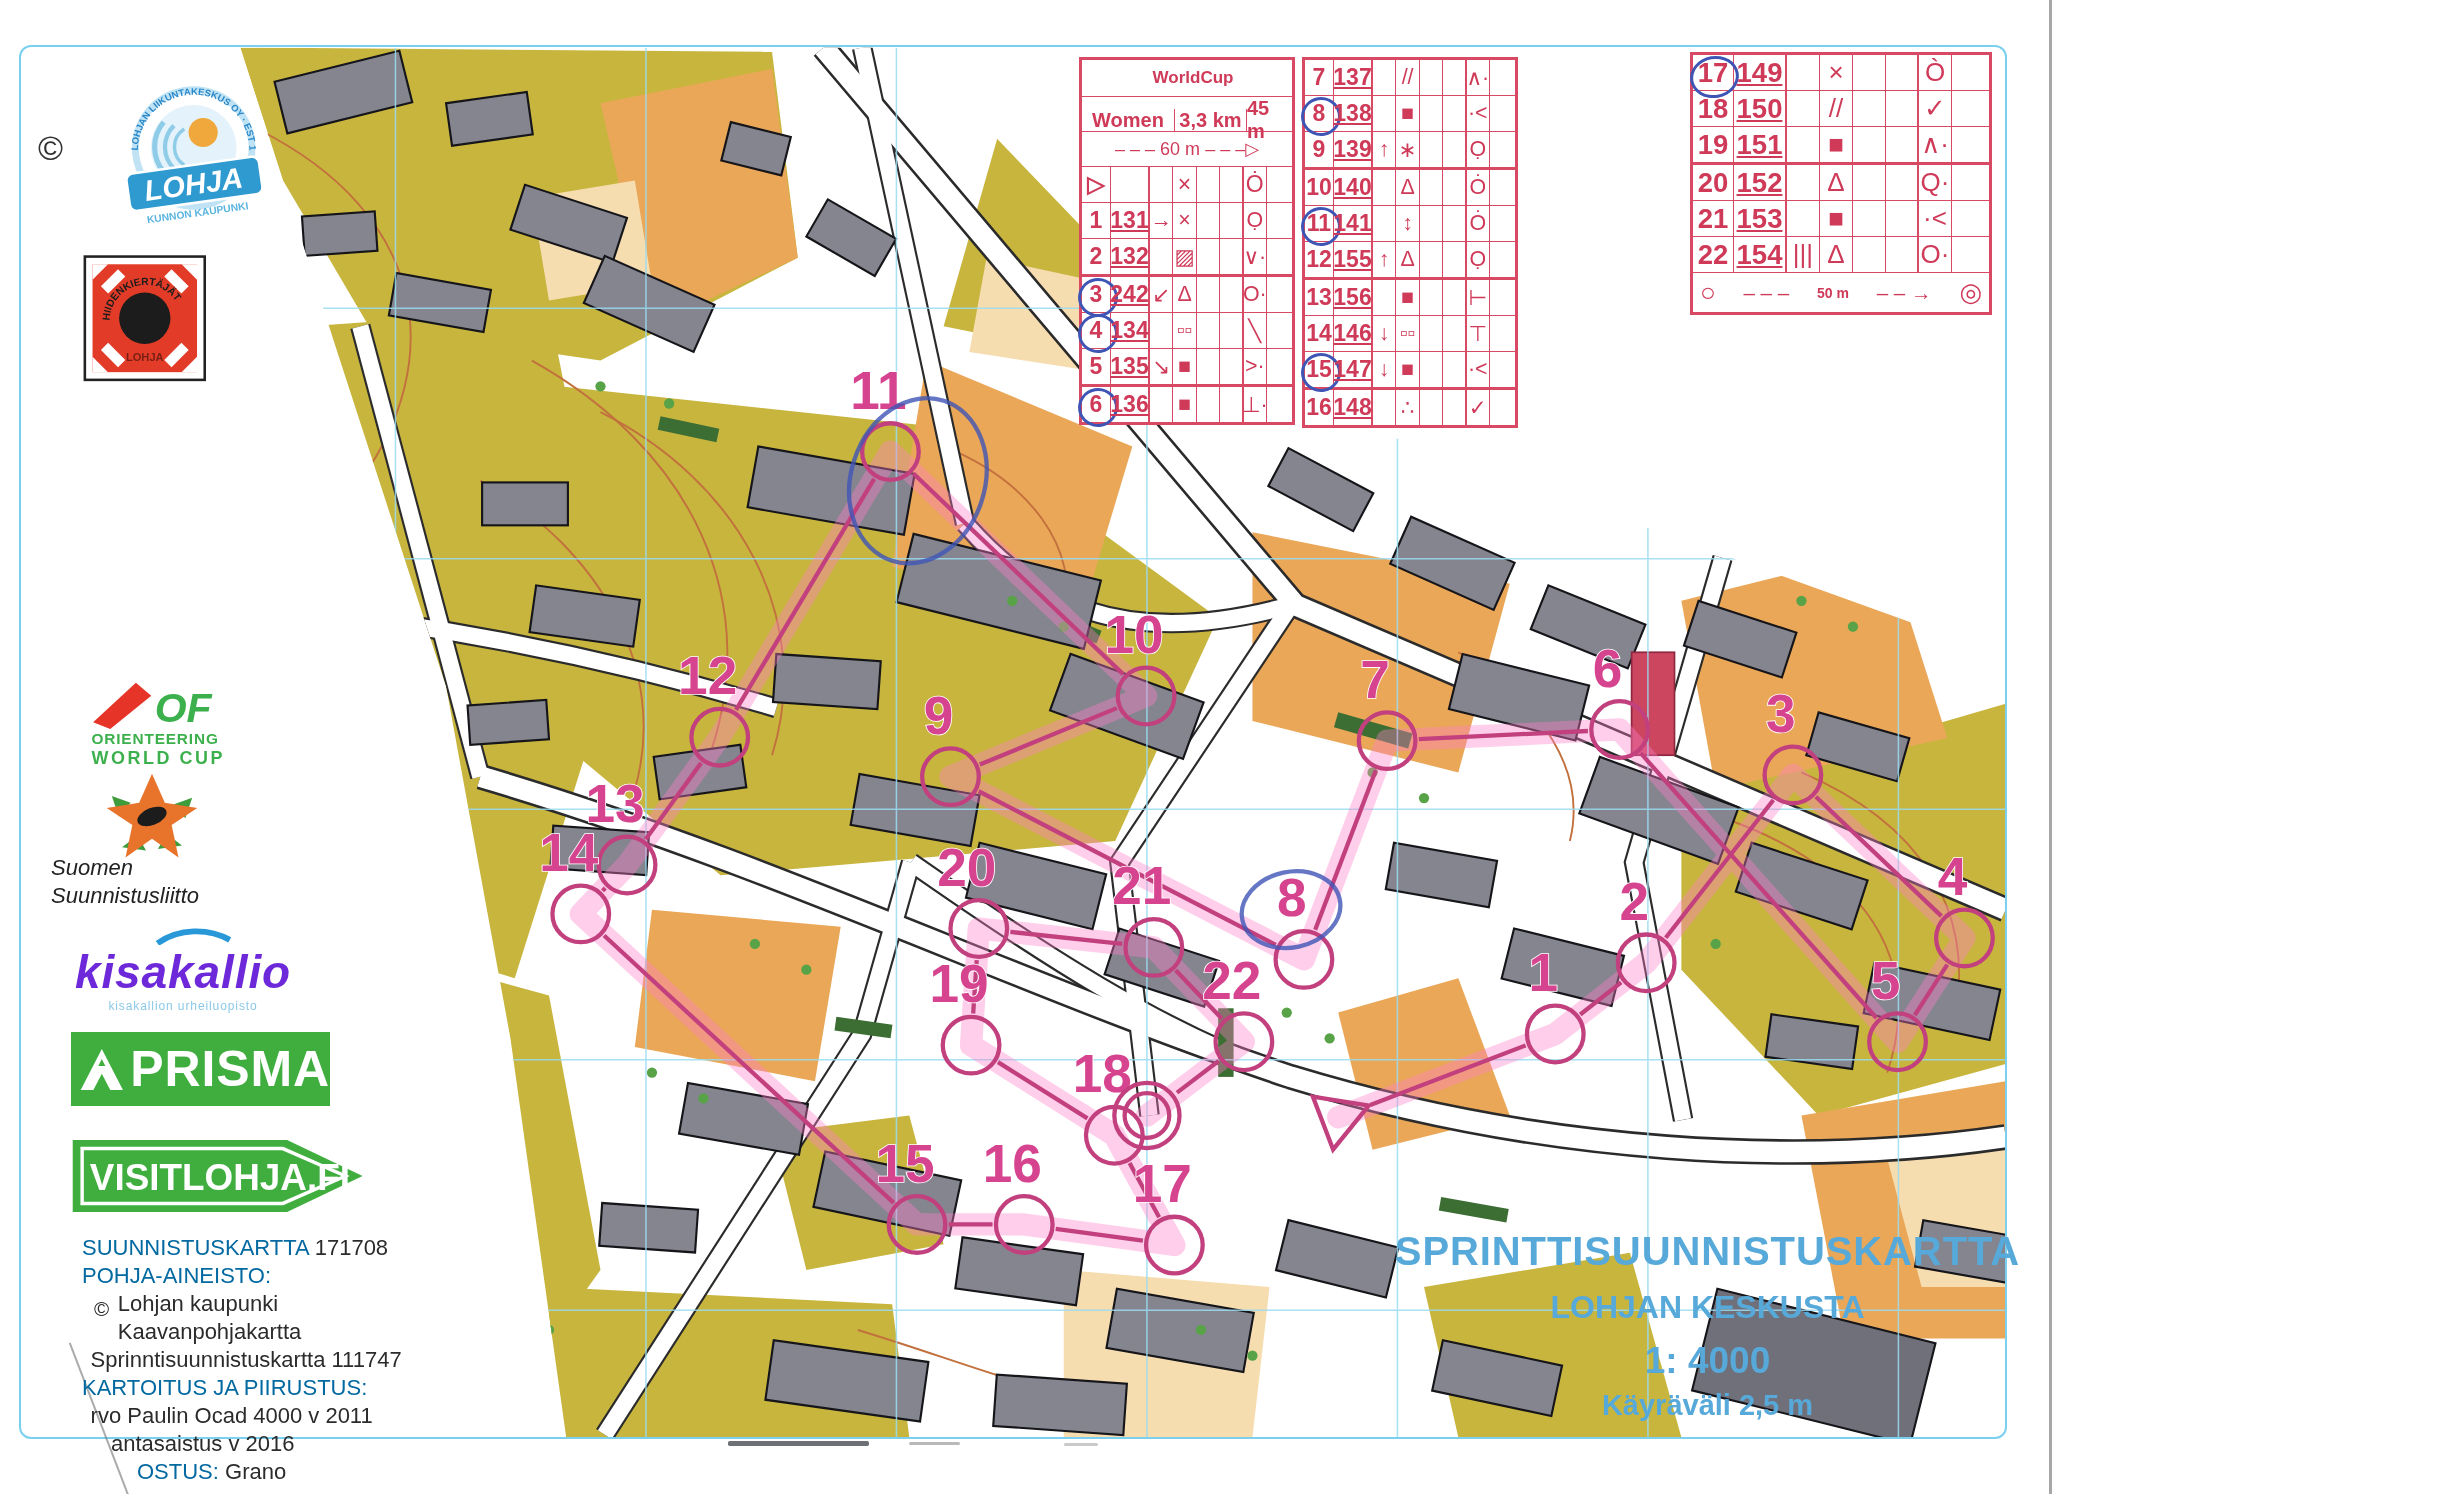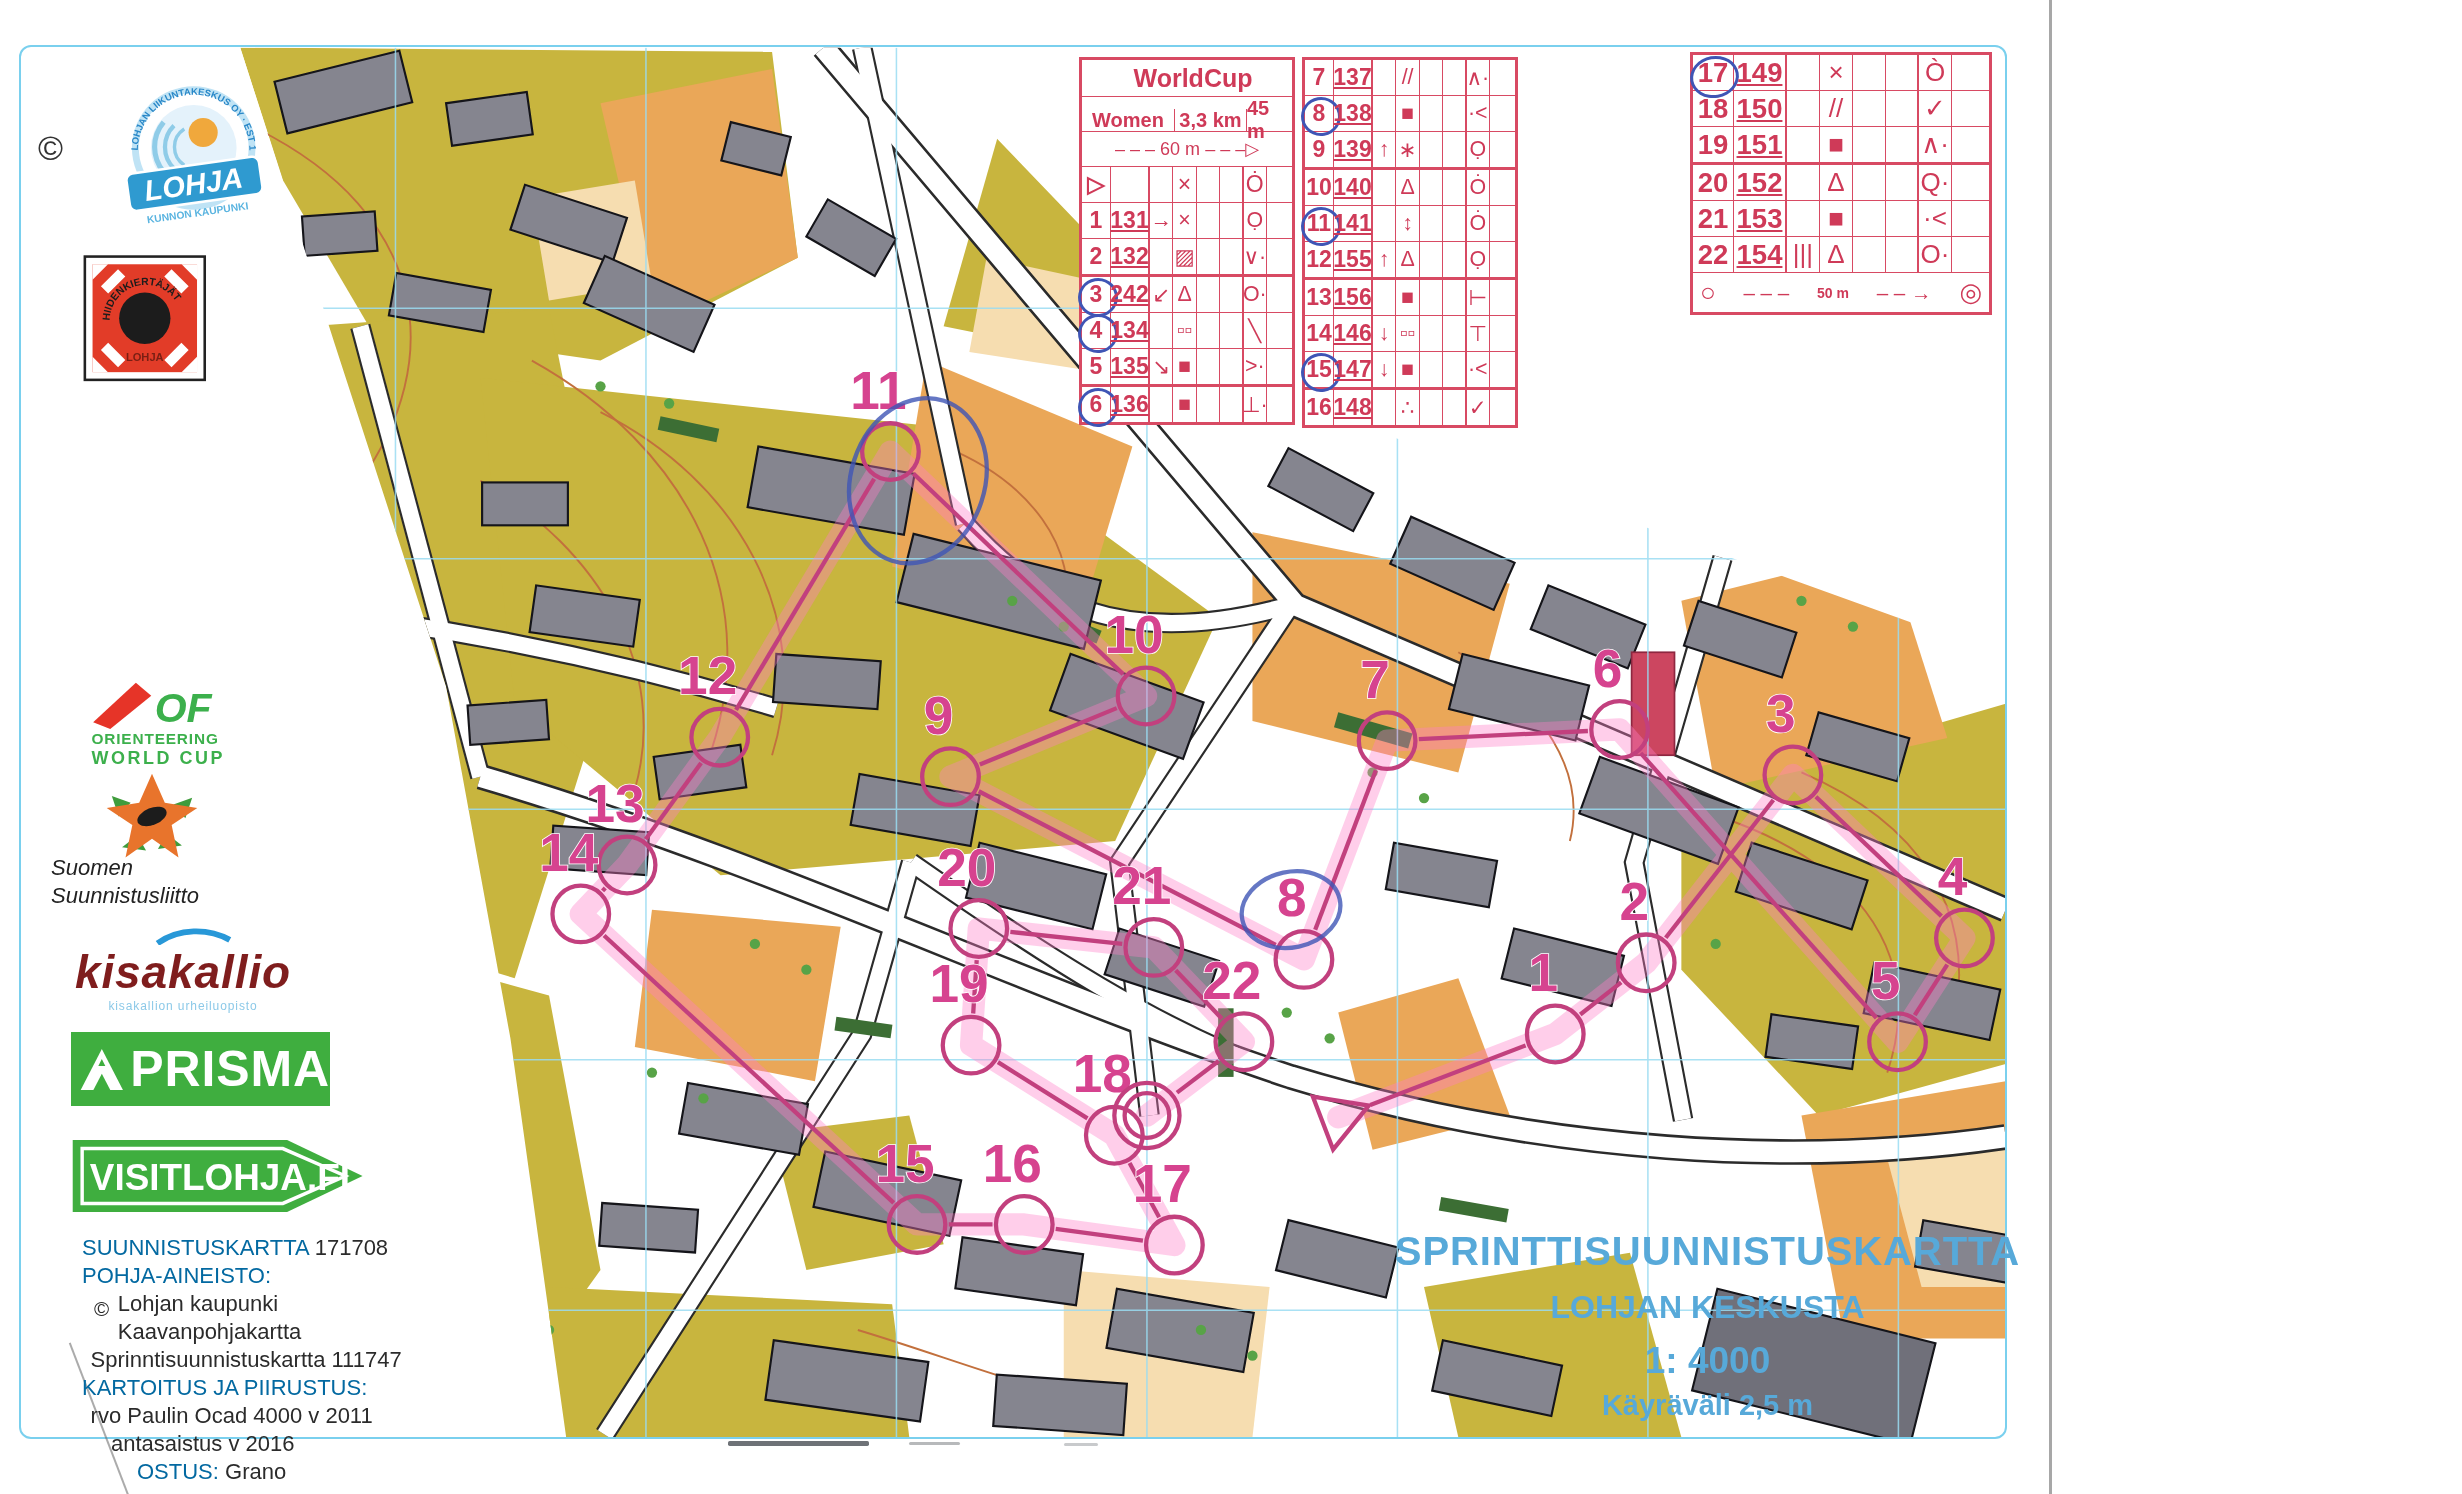--- a/index.html
+++ b/index.html
@@ -12,21 +12,21 @@
 
   
   .scan-edge{left:2049px;top:0;width:2.6px;height:1495px;background:#8a8a8a;opacity:.75;}
   .crease{left:101px;top:1337px;width:1.7px;height:180px;background:#666;opacity:.55;transform:rotate(-21deg);}
   .smudge{background:#4a4f55;opacity:.8;border-radius:1.7px;}
 
   
   .copyright{left:38px;top:129px;font-size:34px;color:#333;}
   .ssl-text{left:51px;top:854px;width:197px;text-align:left;font-style:italic;font-size:22px;color:#222;line-height:28px;}
   .kisa{left:67px;top:928px;width:232px;text-align:center;}
-  .kisa-title{color:#7f1d1d;font-size:46px;font-weight:bold;font-style:italic;letter-spacing:0.9px;line-height:48px;}
+  .kisa-title{color:#6d28d9;font-size:46px;font-weight:bold;font-style:italic;letter-spacing:0.9px;line-height:48px;}
   .kisa-sub{color:#8cc9e8;font-size:12px;margin-top:3.4px;letter-spacing:0.9px;}
   .prisma{left:71px;top:1032px;width:259px;height:74px;background:#3fae3f;display:flex;align-items:center;padding-left:8.6px;box-sizing:border-box;}
   .prisma-label{color:#fff;font-size:50px;font-weight:bold;letter-spacing:0.9px;margin-left:6.9px;}
 
   
   .credits{left:82px;top:1234px;width:446px;font-size:22px;line-height:28px;color:#2b2b2b;}
   .orange{color:#0369a1;}
   .cr-row{display:flex;align-items:flex-start;}
   .cr-c{font-size:20.6px;margin:5.1px 8.6px 0 12px;}
   .ind1{margin-left:8.6px;} .ind2{margin-left:29px;} .ind3{margin-left:55px;}
@@ -37,21 +37,21 @@
   .tb2{font-size:32px;margin-top:15.4px;}
   .tb3{font-size:37px;margin-top:13.7px;}
   .tb4{font-size:29px;margin-top:6.9px;}
 
   
   .sheet{background:#fff;border:3.4px solid #d84a63;color:#cf3a58;box-sizing:border-box;}
   .s1{left:1079px;top:57px;width:216px;}
   .s2{left:1302px;top:57px;width:216px;}
   .s3{left:1690px;top:52px;width:302px;}
   .hrow{border-bottom:1.7px solid #d84a63;display:flex;align-items:center;justify-content:center;}
-  .h1{height:36px;font-size:25px;font-weight:bold;padding-left:12px;}
+  .h1{height:36px;font-size:17px;font-weight:bold;padding-left:12px;}
   .h2{height:34px;display:grid;grid-template-columns:93px 72px 45px;}
   .h2 div{display:flex;align-items:center;justify-content:center;font-weight:bold;font-size:20px;border-right:1.7px solid #d84a63;}
   .h2 div:last-child{border-right:none;}
   .h3{height:34px;font-size:18px;gap:5.1px;}
   .srow{display:grid;grid-template-columns:29px 39px repeat(6,23.4px);height:35px;border-bottom:1.7px solid #d84a63;}
   .s3 .srow{grid-template-columns:41px 53px repeat(6,33px);}
   .srow:last-child{border-bottom:none;}
   .srow.tb{border-bottom-width:3.4px;}
   .sc{position:relative;display:flex;align-items:center;justify-content:center;border-right:1.7px solid #d84a63;
       font-size:21.4px;overflow:visible;}

